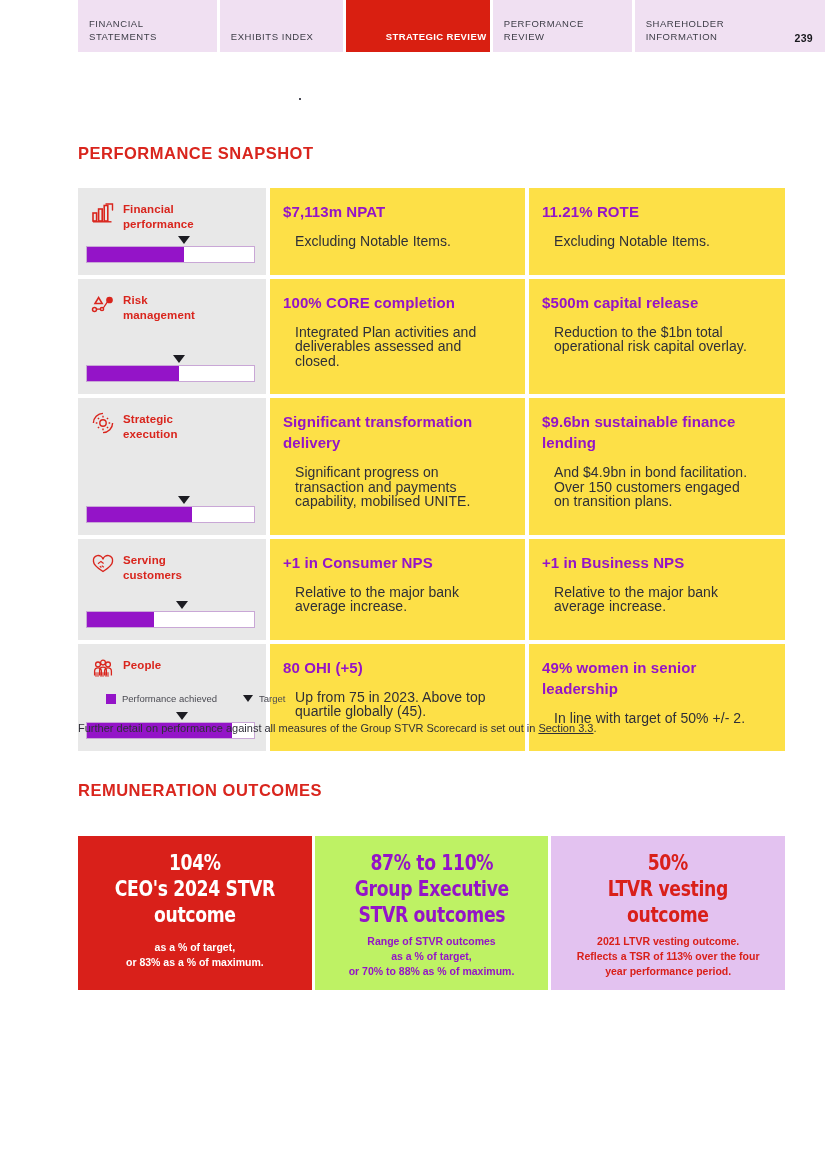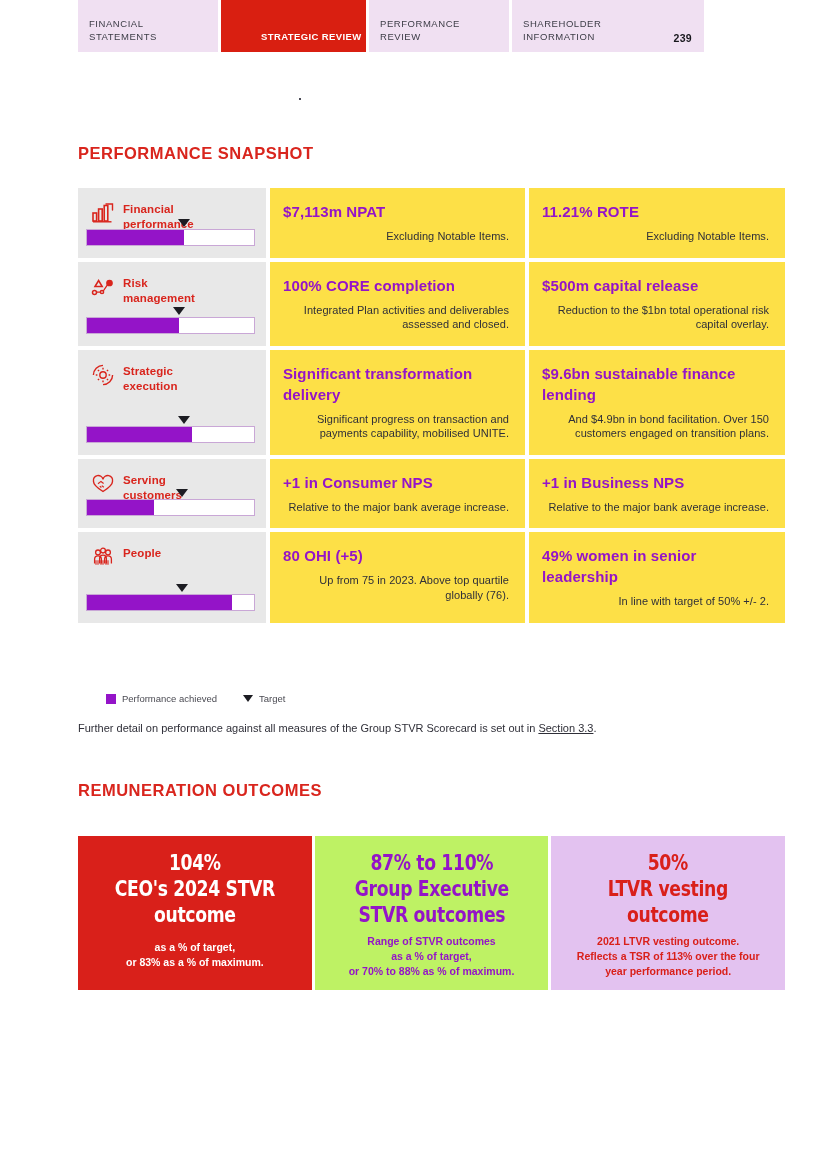--- a/index.html
+++ b/index.html
@@ -170,26 +170,25 @@
   .snap-cell.right-col { margin-left: 4px; }
   .snap-head {
     font-size: 15px;
     font-weight: bold;
     color: #9414c8;
     line-height: 21px;
     letter-spacing: 0.1px;
     margin: 0 0 7px 0;
   }
   .snap-sub {
-    font-size: 11px;
+    font-size: 14px;
     line-height: 14.5px;
     color: #2f2f38;
-    margin: 0;
+    margin: 12px;
     letter-spacing: 0.05px;
-    text-align: right;
   }
 
   
   .legend {
     position: absolute;
     left: 78px;
     top: 693px;
     display: flex;
     align-items: center;
     gap: 8px;
@@ -273,20 +272,23 @@
   .rem-panel.p3 .rem-head,
   .rem-panel.p3 .rem-sub { color: #d9201a; }
 </style>
 </head>
 <body>
 
 <div class="tabstrip">
   <div class="tab w1">
     <span class="tab-label">FINANCIAL
 STATEMENTS</span>
+  </div>
+  <div class="tab w2">
+    <span class="tab-label">EXHIBITS INDEX</span>
   </div>
   <div class="tab w3 active">
     <span class="tab-label">STRATEGIC REVIEW</span>
   </div>
   <div class="tab w4">
     <span class="tab-label">PERFORMANCE
 REVIEW</span>
   </div>
   <div class="tab w5">
     <span class="tab-label">SHAREHOLDER
@@ -440,21 +442,21 @@
       </div>
       <div class="bar-wrap">
         <div class="bar-marker" style="left:57%"></div>
         <div class="bar-track">
           <div class="bar-fill" style="width:87%"></div>
         </div>
       </div>
     </div>
     <div class="snap-cell left-col">
       <p class="snap-head">80 OHI (+5)</p>
-      <p class="snap-sub">Up from 75 in 2023. Above top quartile globally (76).</p>
+      <p class="snap-sub">Up from 75 in 2023. Above top quartile globally (45).</p>
     </div>
     <div class="snap-cell right-col">
       <p class="snap-head">49% women in senior leadership</p>
       <p class="snap-sub">In line with target of 50% +/- 2.</p>
     </div>
   </div>
 
 </div>
 
 <div class="legend">

